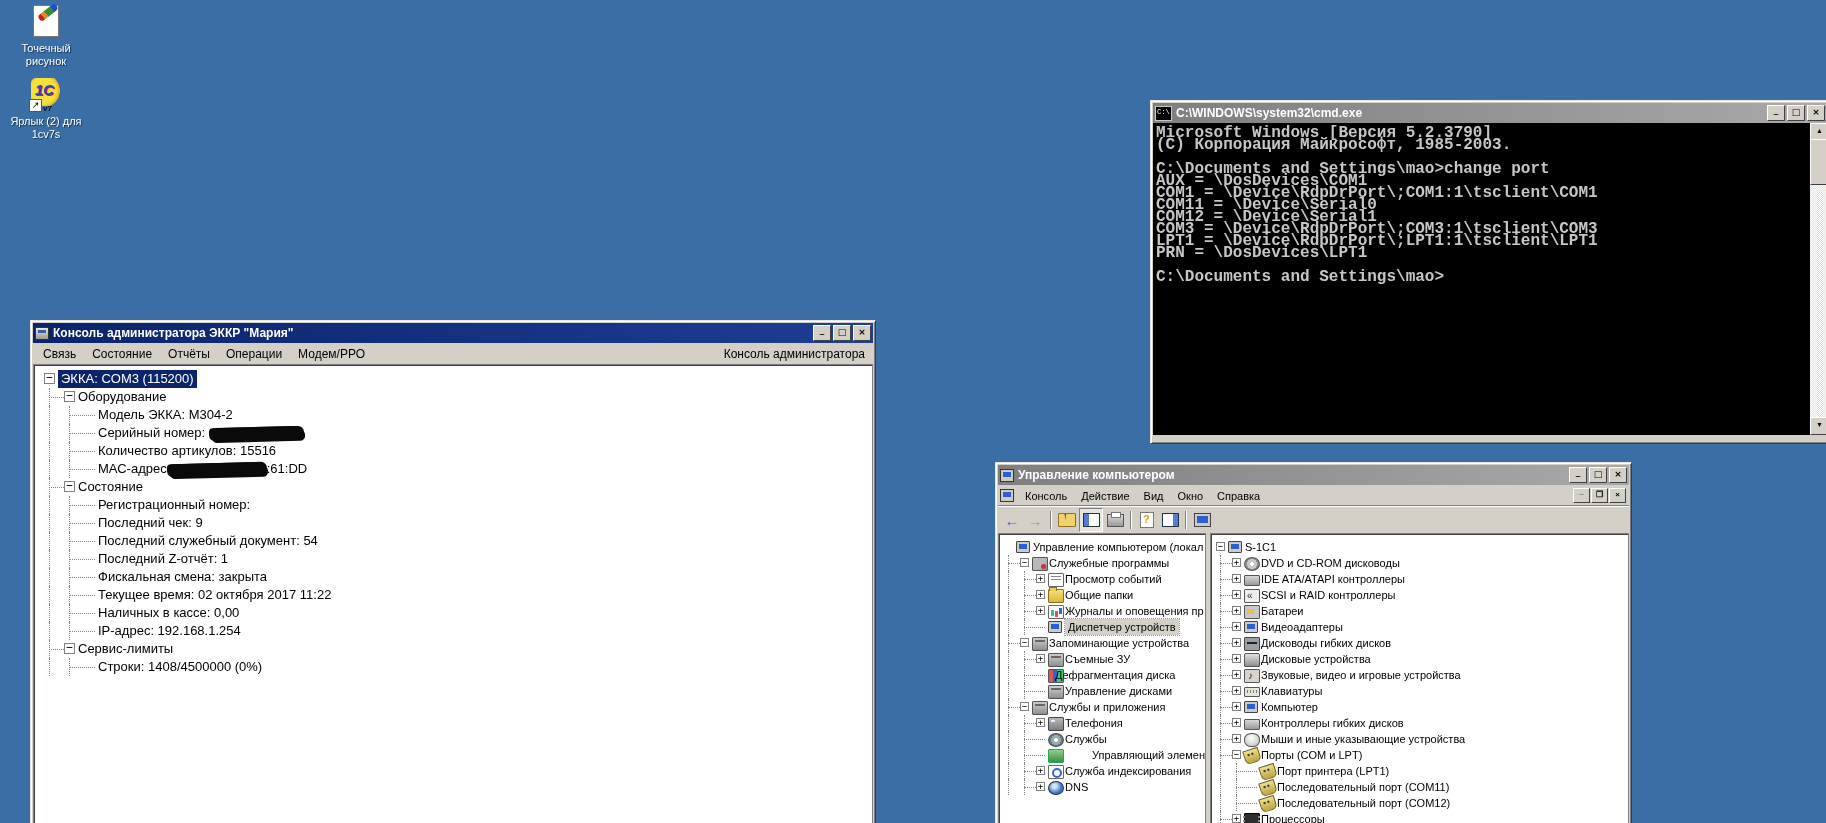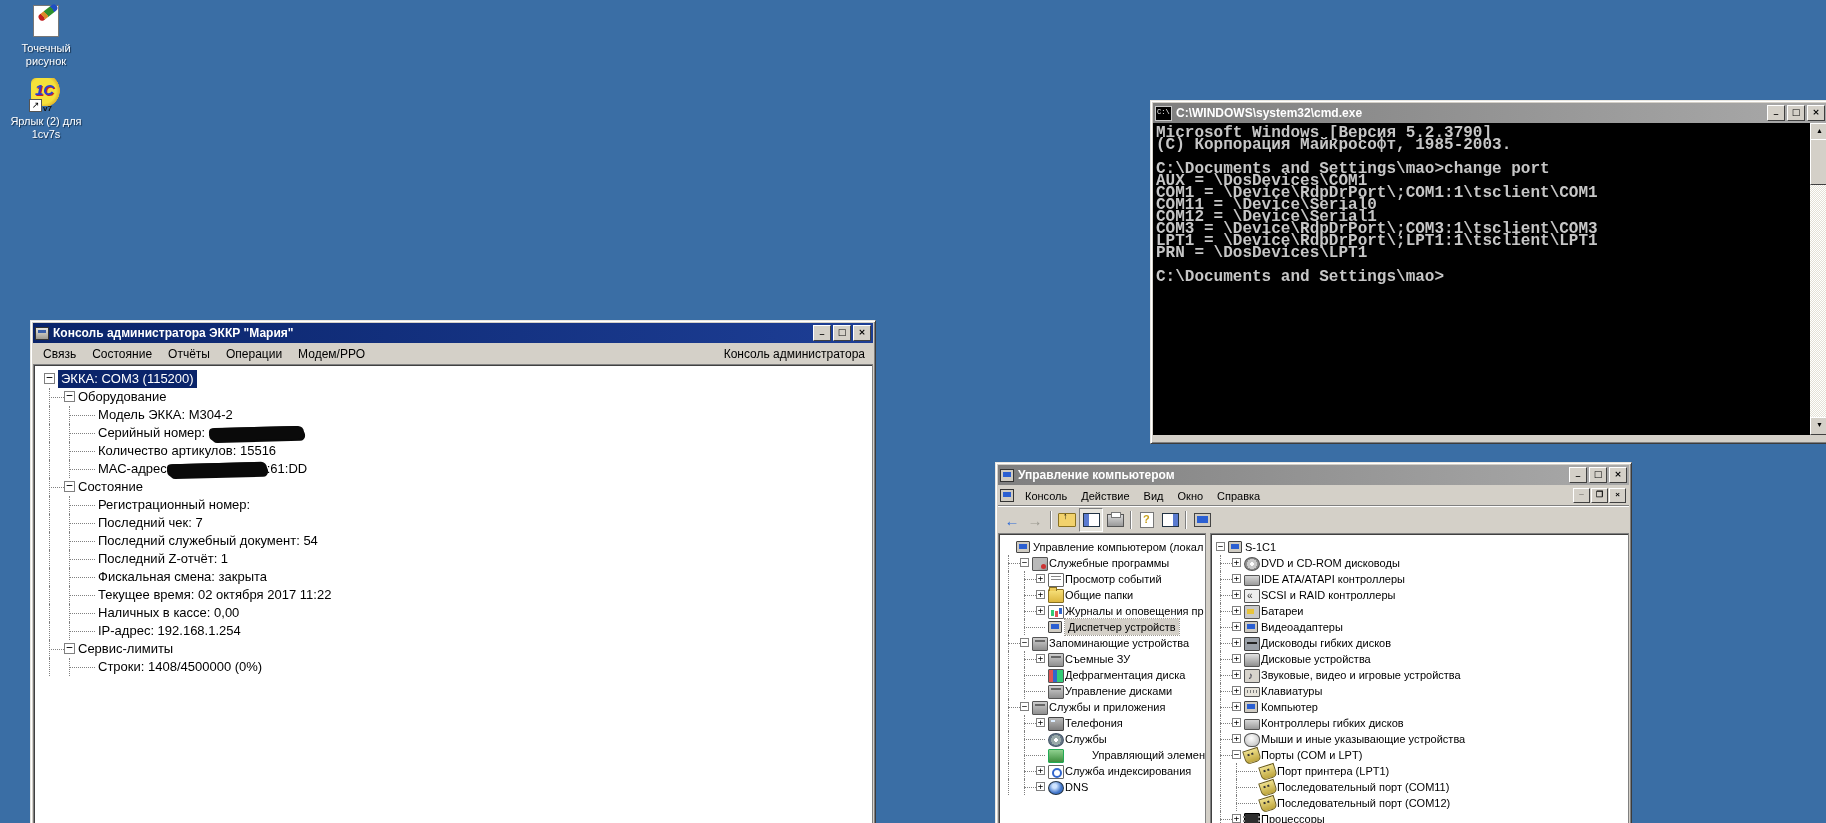--- a/index.html
+++ b/index.html
@@ -254,21 +254,21 @@
           <div class="trow">
             <i class="vg" style="left: 15px;"></i>
             <i class="vg" style="left: 35px;"></i>
             <i class="hg" style="left: 35px; width: 26px;"></i>
             <span class="lbl" style="left: 64px;"><span>Регистрационный номер:</span></span>
           </div>
           <div class="trow">
             <i class="vg" style="left: 15px;"></i>
             <i class="vg" style="left: 35px;"></i>
             <i class="hg" style="left: 35px; width: 26px;"></i>
-            <span class="lbl" style="left: 64px;"><span>Последний чек: 7</span></span>
+            <span class="lbl" style="left: 64px;"><span>Последний чек: 9</span></span>
           </div>
           <div class="trow">
             <i class="vg" style="left: 15px;"></i>
             <i class="vg" style="left: 35px;"></i>
             <i class="hg" style="left: 35px; width: 26px;"></i>
             <span class="lbl" style="left: 64px;"><span>Последний служебный документ: 54</span></span>
           </div>
           <div class="trow">
             <i class="vg" style="left: 15px;"></i>
             <i class="vg" style="left: 35px;"></i>
@@ -431,21 +431,21 @@
               <i class="hg" style="left: 25px; width: 12px;"></i>
               <span class="exp" style="left: 37px;">+</span>
               <span class="ti ic-box" style="left: 49px;"></span>
               <span class="lbl" style="left: 66px;">Съемные ЗУ</span>
             </div>
             <div class="trow">
               <i class="vg" style="left: 9px;"></i>
               <i class="vg" style="left: 25px;"></i>
               <i class="hg" style="left: 25px; width: 21px;"></i>
               <span class="ti ic-defrag" style="left: 49px;"></span>
-              <span class="lbl" style="left: 66px; text-align: center;">Дефрагментация диска</span>
+              <span class="lbl" style="left: 56px; text-align: center;">Дефрагментация диска</span>
             </div>
             <div class="trow">
               <i class="vg" style="left: 9px;"></i>
               <i class="vg" style="left: 25px;"></i>
               <i class="hg" style="left: 25px; width: 21px;"></i>
               <span class="ti ic-box" style="left: 49px;"></span>
               <span class="lbl" style="left: 66px;">Управление дисками</span>
             </div>
             <div class="trow">
               <i class="vg" style="left: 9px;"></i>

